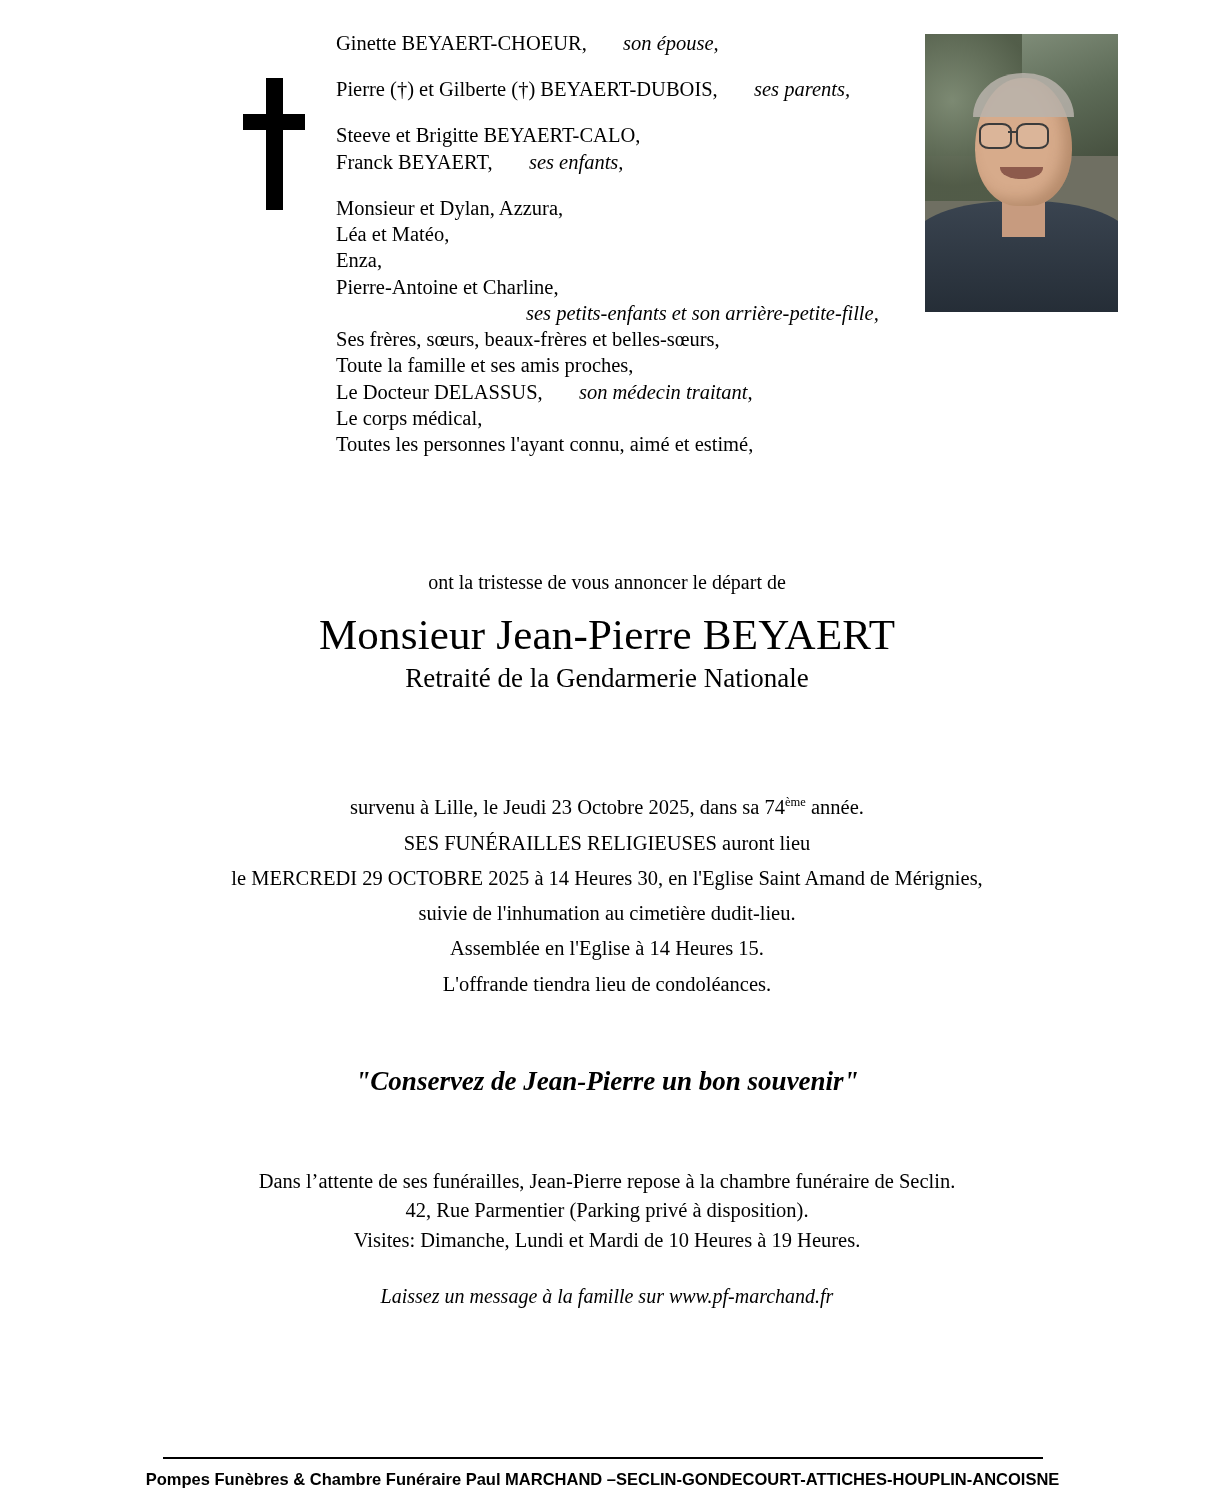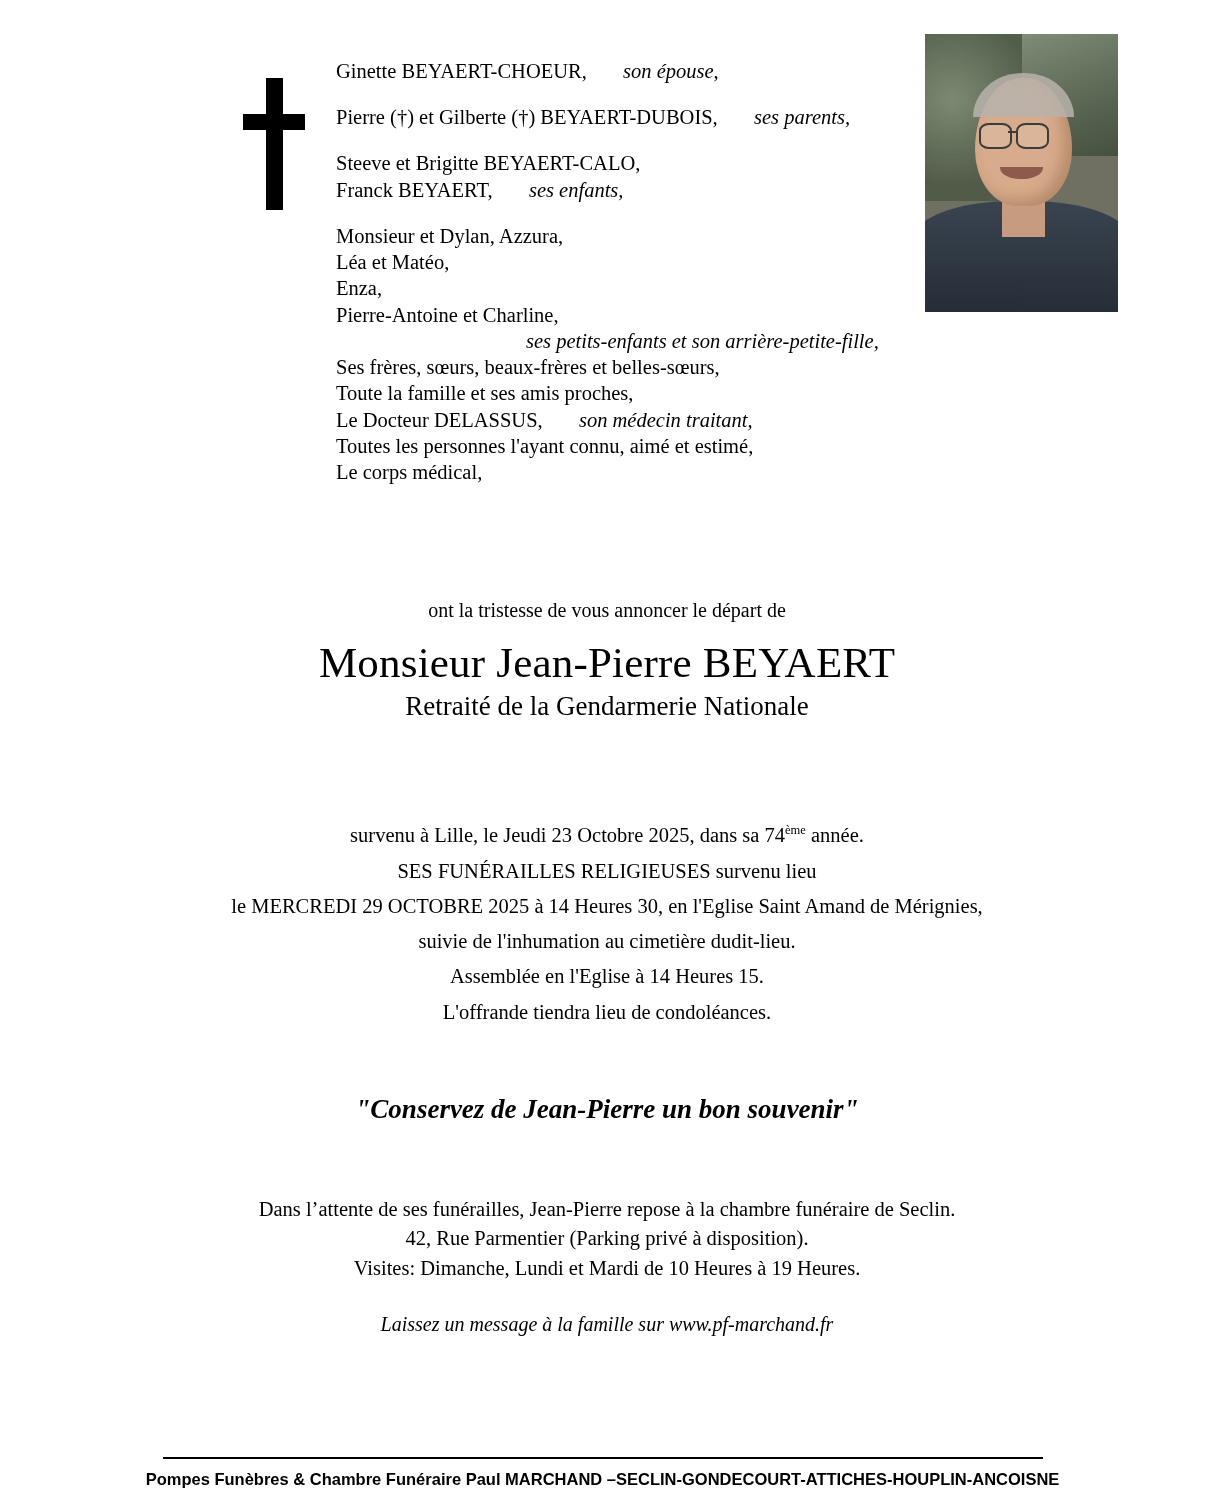--- a/index.html
+++ b/index.html
@@ -18,21 +18,21 @@
   .page {
     position: relative;
     width: 1214px;
     height: 1509px;
     box-sizing: border-box;
   }
 
   
   .top-area {
     position: relative;
-    padding-top: 58px;
+    padding-top: 30px;
   }
   .cross {
     position: absolute;
     left: 243px;
     top: 78px;
     width: 60px;
     height: 140px;
   }
   .cross .v {
     position: absolute;
@@ -277,35 +277,35 @@
 
       <div class="line">Ses frères, sœurs, beaux-frères et belles-sœurs,</div>
       <div class="line">Toute la famille et ses amis proches,</div>
 
       <div class="line">
         <span>Le Docteur DELASSUS,</span>
         <span class="sp"></span>
         <span class="it">son médecin traitant,</span>
       </div>
 
+      <div class="line">Le corps médical,</div>
       <div class="line">Toutes les personnes l'ayant connu, aimé et estimé,</div>
-      <div class="line">Le corps médical,</div>
     </div>
   </div>
 
   <div class="center">
     <div class="announce">ont la tristesse de vous annoncer le départ de</div>
     <div class="deceased-name">Monsieur Jean-Pierre BEYAERT</div>
     <div class="deceased-sub">Retraité de la Gendarmerie Nationale</div>
 
     <div class="details">
       <div>
         <span>survenu à Lille, le Jeudi 23 Octobre 2025, dans sa 74</span><span class="sup">ème</span><span> année.</span>
       </div>
-      <div>SES FUNÉRAILLES RELIGIEUSES survenu lieu</div>
+      <div>SES FUNÉRAILLES RELIGIEUSES auront lieu</div>
       <div>le MERCREDI 29 OCTOBRE 2025 à 14 Heures 30, en l'Eglise Saint Amand de Mérignies,</div>
       <div>suivie de l'inhumation au cimetière dudit-lieu.</div>
       <div>Assemblée en l'Eglise à 14 Heures 15.</div>
       <div>L'offrande tiendra lieu de condoléances.</div>
     </div>
 
     <div class="quote">"Conservez de Jean-Pierre un bon souvenir"</div>
 
     <div class="repose">
       <div>Dans l’attente de ses funérailles, Jean-Pierre repose à la chambre funéraire de Seclin.</div>

